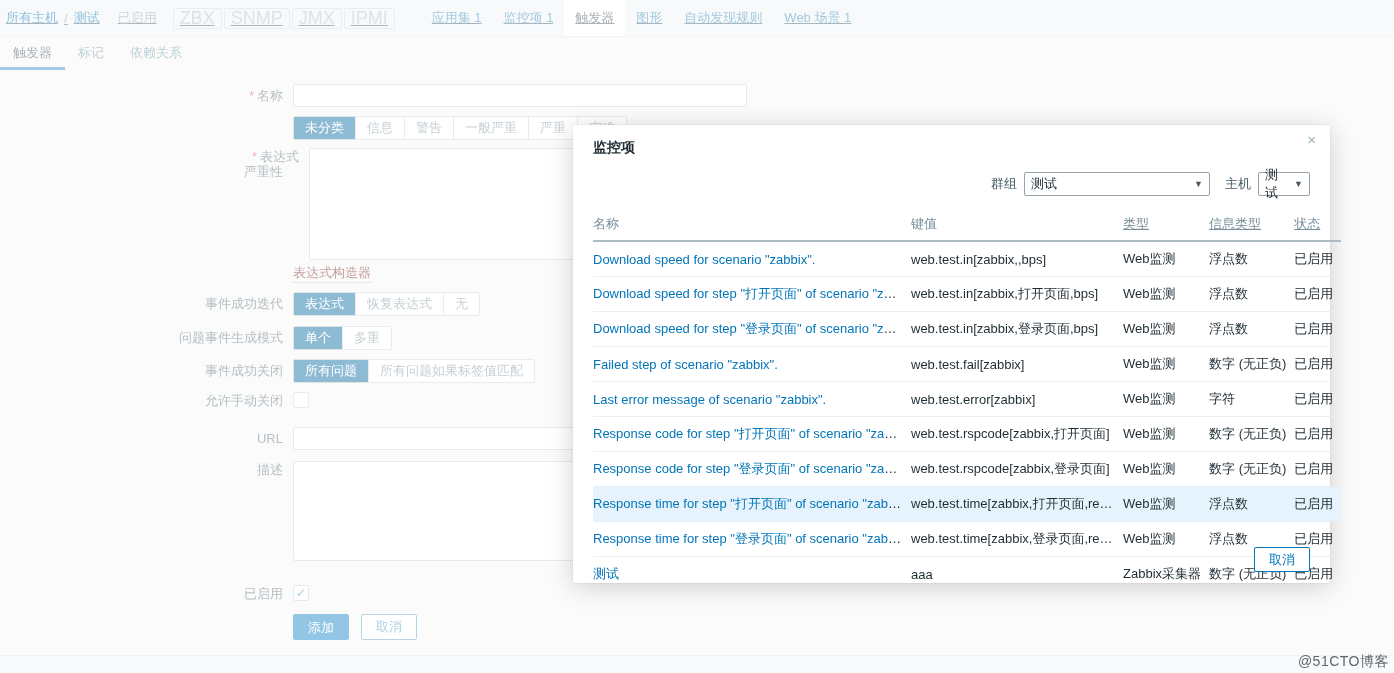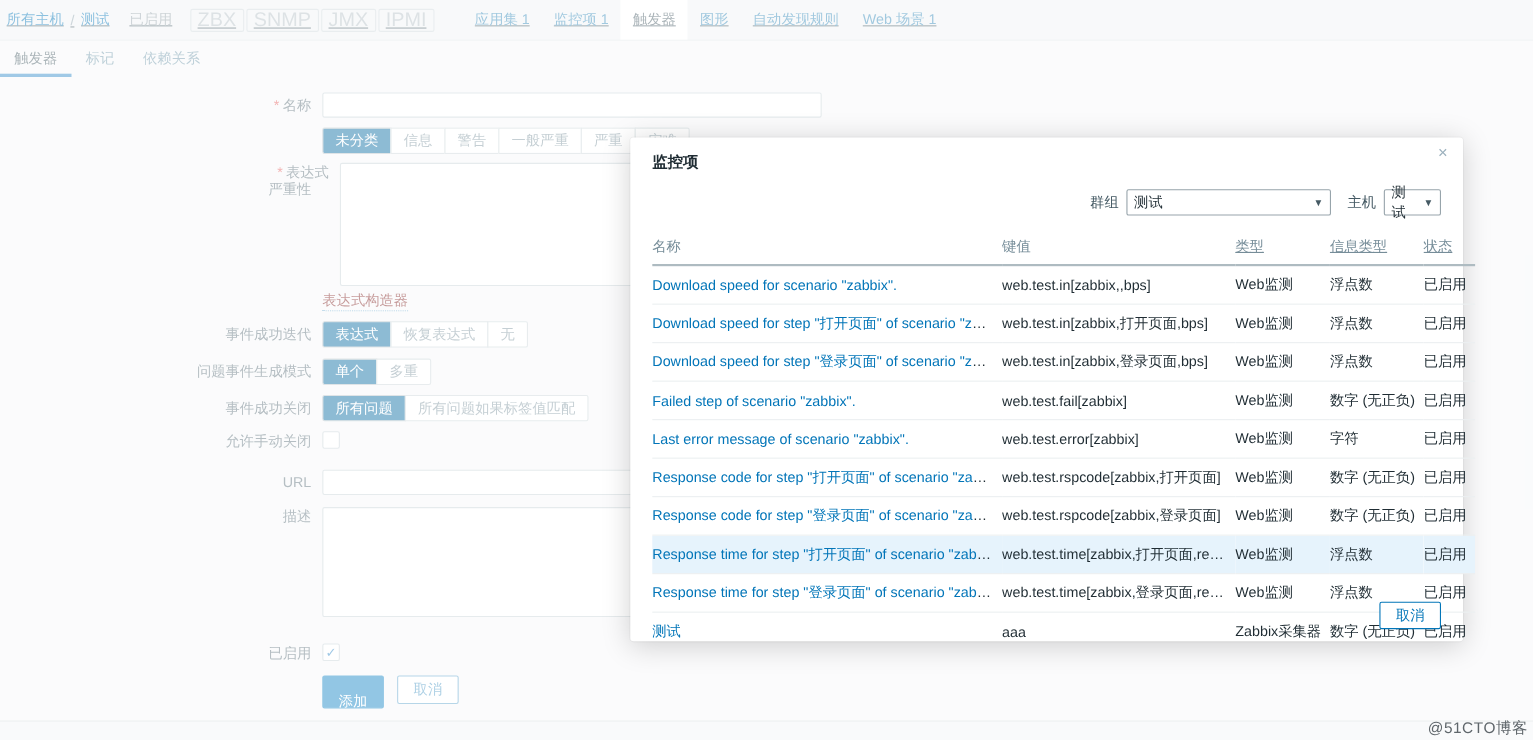--- a/index.html
+++ b/index.html
@@ -69,21 +69,21 @@
   .builder-link {
     color:#7f1d1d; text-decoration:none; border-bottom:1px dotted #7fb3d4;
     cursor:pointer;
   }
   .checkbox {
     width:16px; height:16px; border:1px solid #c8d2d8; border-radius:2px;
     background:#fff; display:inline-flex; align-items:center; justify-content:center;
     font-size:12px; color:#2e87c8; cursor:pointer;
   }
   .btn-primary {
-    height:26px; padding:14px 14px; background:#0f82c4; border:1px solid #0f82c4;
+    height:26px; padding:4px 14px; background:#0f82c4; border:1px solid #0f82c4;
     color:#fff; border-radius:2px; font-size:13px; cursor:pointer;
   }
   .btn-outline {
     height:26px; padding:0 14px; background:#fff; border:1px solid #5ea4cd;
     color:#4896c4; border-radius:2px; font-size:13px; cursor:pointer; margin-left:12px;
   }
 
   
   .page-overlay {
     position:absolute; inset:0; background:rgba(255,255,255,0.55); z-index:50;

